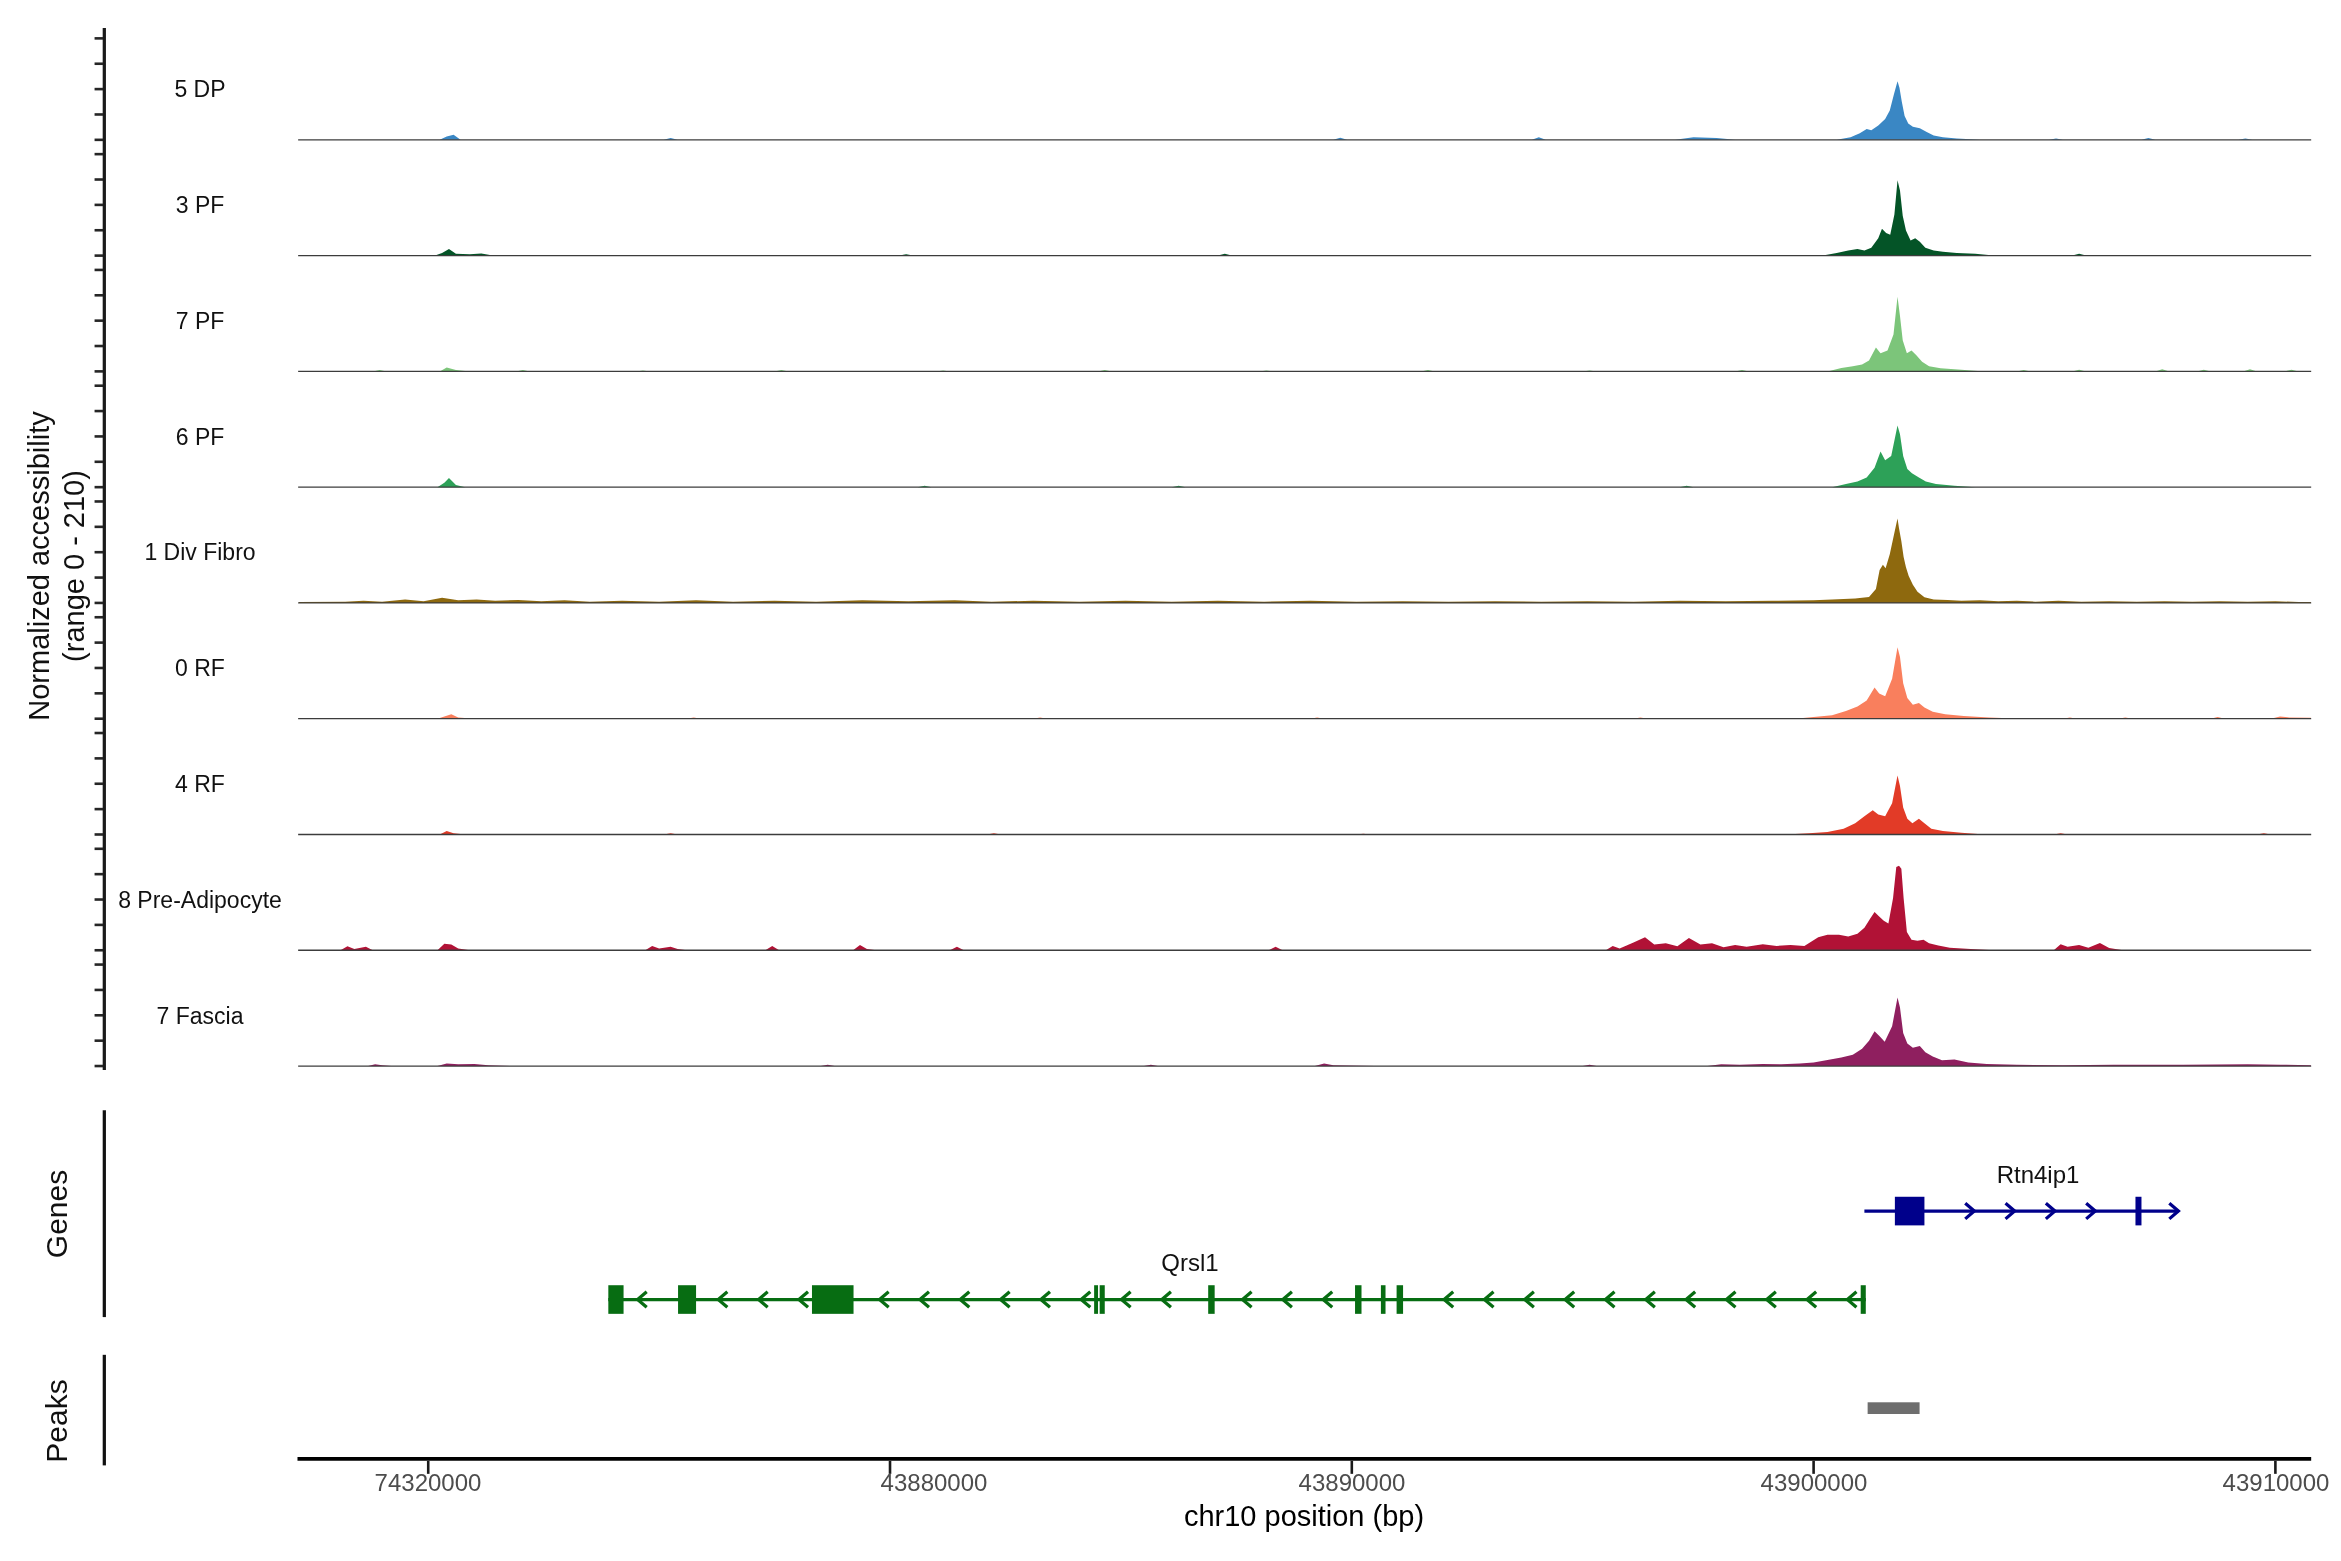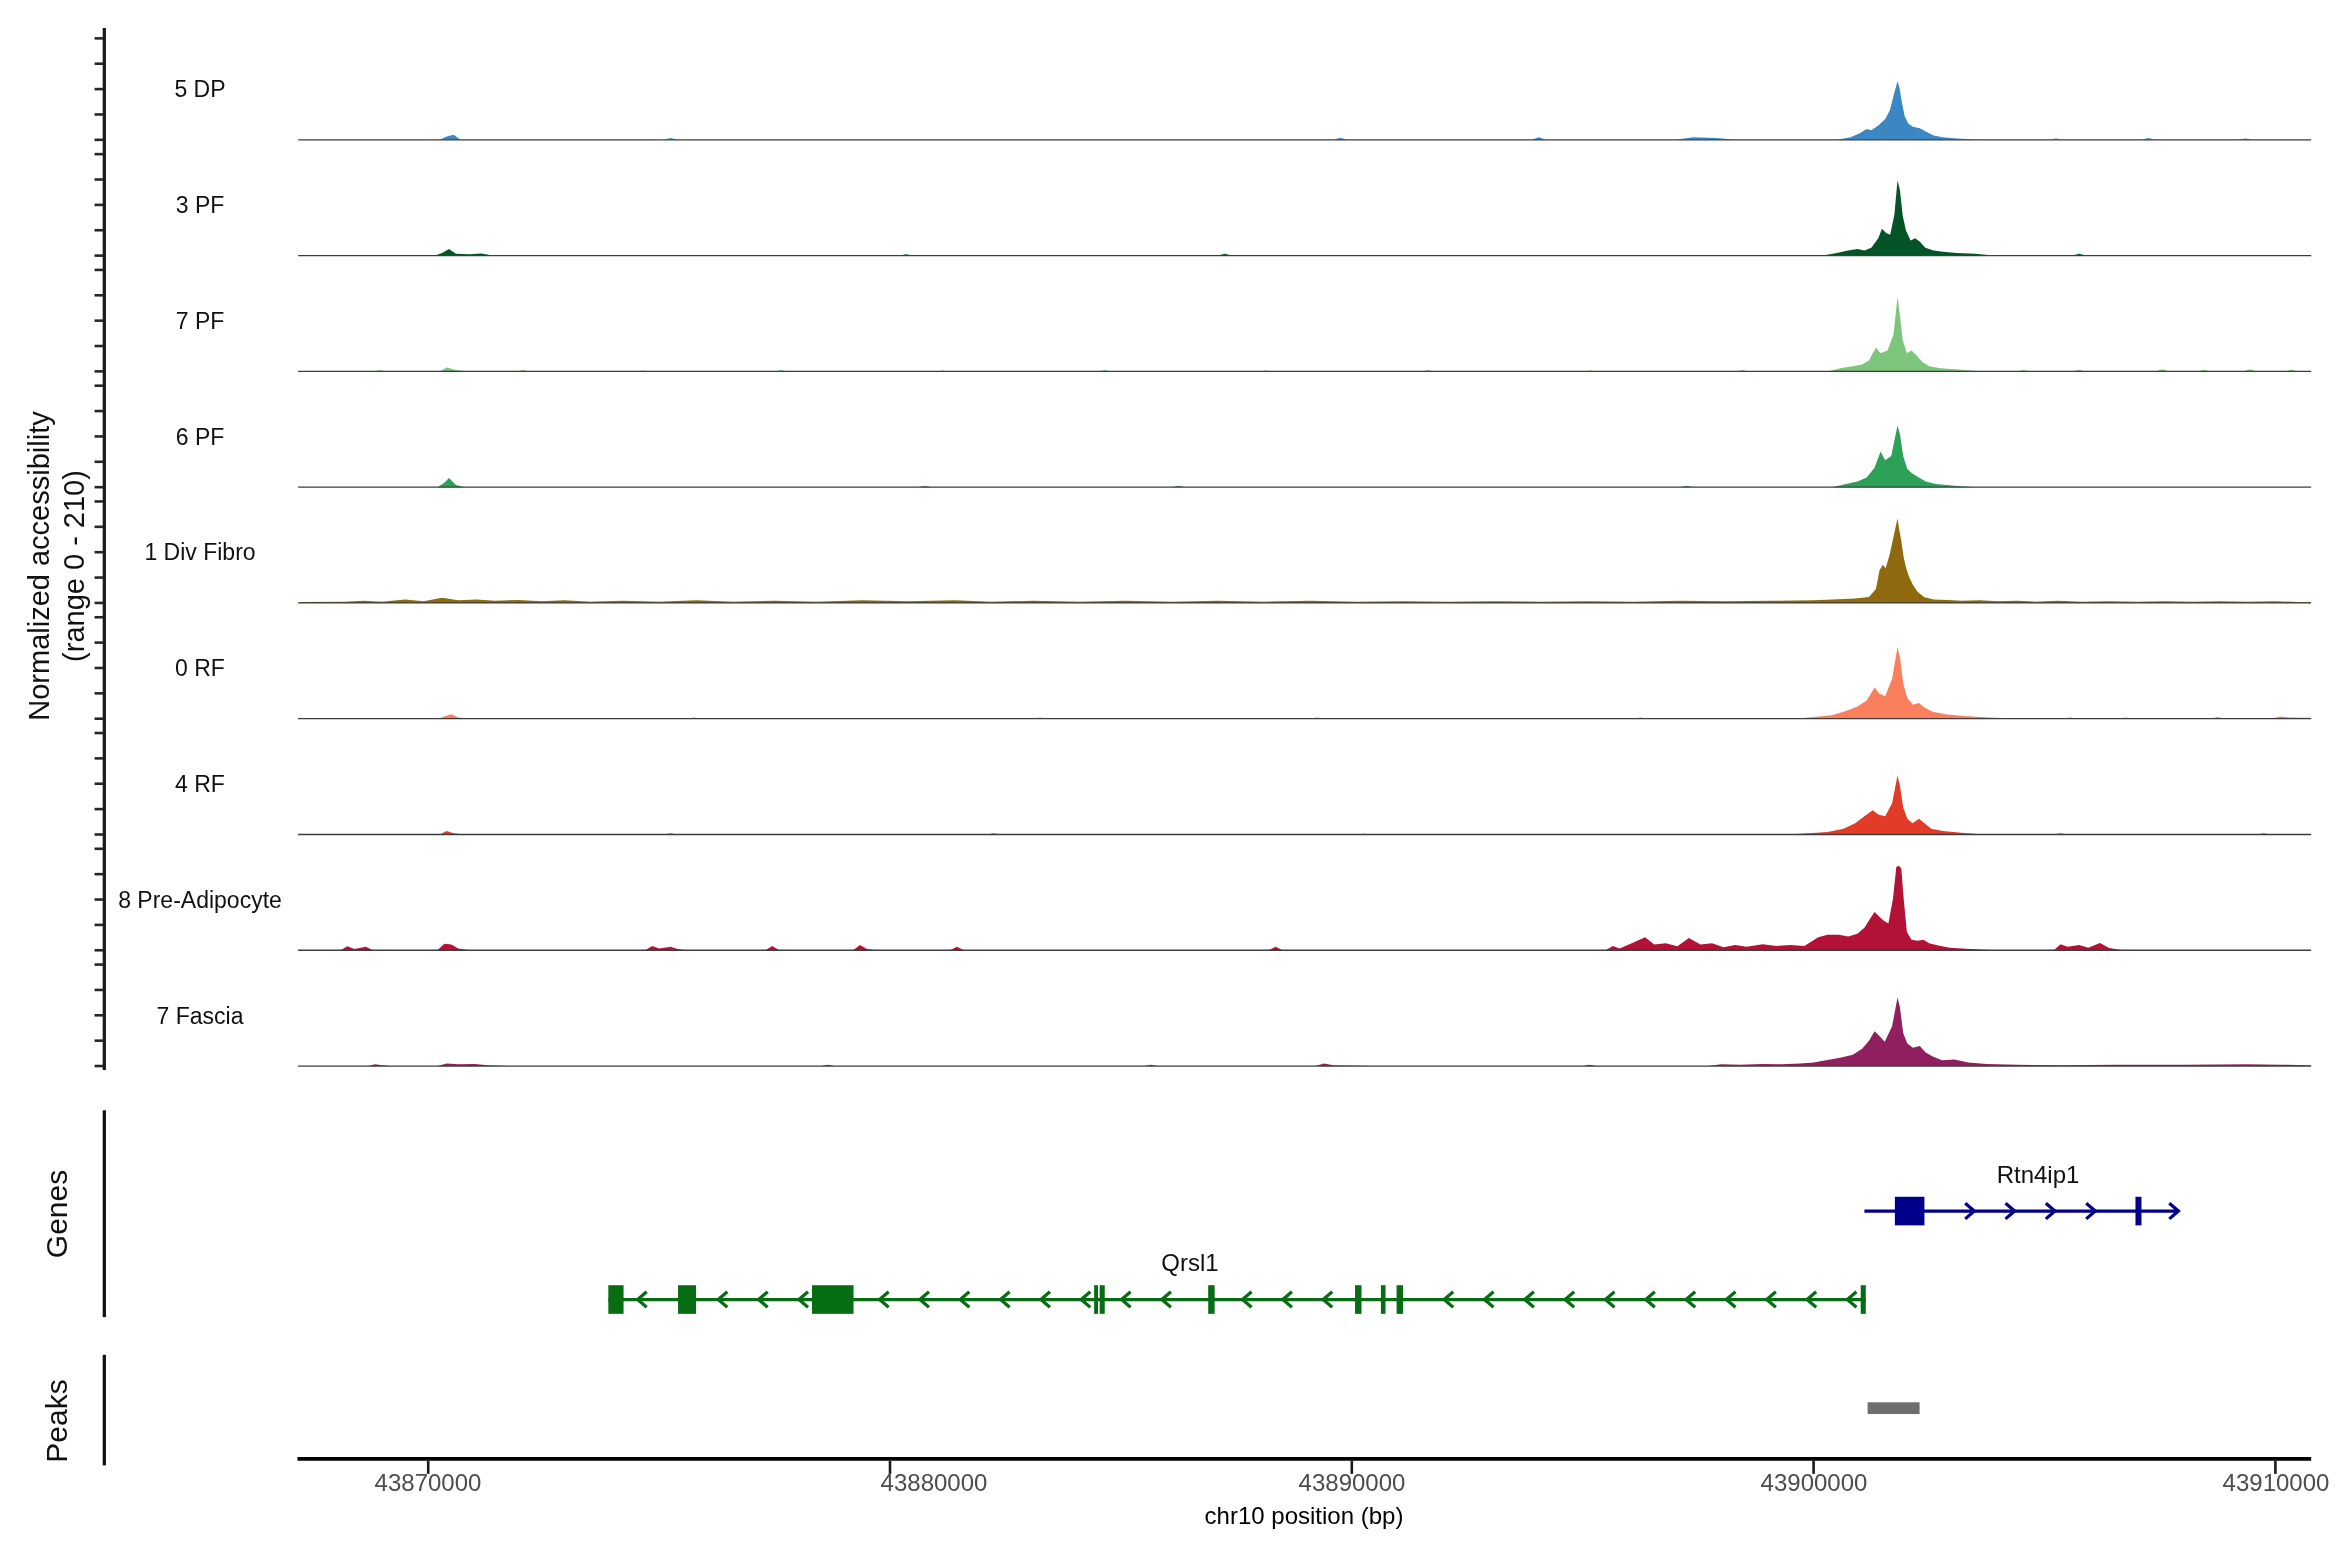--- a/index.html
+++ b/index.html
@@ -4,21 +4,21 @@
 <style>
   html,body{margin:0;padding:0;background:#ffffff;}
   #figure{position:relative;width:2342px;height:1561px;background:#ffffff;overflow:hidden;
           font-family:"Liberation Sans", sans-serif;}
   #plot-svg{position:absolute;left:0;top:0;}
   .rot{position:absolute;transform:translate(-50%,-50%) rotate(-90deg);white-space:nowrap;color:#111111;}
   .ylab{font-size:29px;line-height:35px;text-align:center;}
   .seclab{font-size:30px;}
   .tracklab{position:absolute;transform:translate(-50%,-50%);font-size:23px;color:#111111;white-space:nowrap;}
   .xticklab{position:absolute;transform:translate(-50%,-50%);font-size:24px;color:#4d4d4d;white-space:nowrap;}
-  .xtitle{position:absolute;left:1304px;top:1516px;transform:translate(-50%,-50%);font-size:24px;color:#000000;white-space:nowrap;}
+  .xtitle{position:absolute;left:1304px;top:1516px;transform:translate(-50%,-50%);font-size:29px;color:#000000;white-space:nowrap;}
   .genelab{position:absolute;transform:translate(-50%,-50%);font-size:24px;color:#111111;white-space:nowrap;}
 </style>
 </head>
 <body>
 
 <div id="figure">
   <svg id="plot-svg" width="2342" height="1561" viewBox="0 0 3600 2400">
       <path d="M 459.2 215 L 459.2 215.0 L 675.7 215.0 L 686.4 209.7 L 697.0 207.0 L 707.7 215.0 L 1020.1 215.0 L 1030.7 212.3 L 1041.4 215.0 L 2049.6 215.0 L 2060.2 211.7 L 2070.9 215.0 L 2354.9 215.0 L 2365.5 211.0 L 2376.2 215.0 L 2575.0 215.0 L 2603.4 211.0 L 2638.9 212.3 L 2667.3 215.0 L 2823.5 215.0 L 2844.8 211.0 L 2859.0 205.0 L 2869.6 198.3 L 2876.7 200.3 L 2887.4 193.0 L 2898.0 183.0 L 2905.1 169.7 L 2911.5 145.0 L 2917.0 125.0 L 2920.0 135.0 L 2923.6 156.3 L 2927.9 178.3 L 2933.5 189.7 L 2940.6 195.0 L 2951.3 197.0 L 2961.9 203.0 L 2972.6 208.3 L 2986.8 211.0 L 3008.1 213.0 L 3043.6 215.0 L 3150.1 215.0 L 3160.7 213.0 L 3171.4 215.0 L 3292.1 215.0 L 3302.7 212.3 L 3313.4 215.0 L 3441.2 215.0 L 3451.8 213.0 L 3462.5 215.0 L 3552.6 215.0 L 3552.6 215 Z" fill="#3a87c4" stroke="none"></path>
       <line x1="458" y1="215" x2="3553" y2="215" stroke="#3c3c3c" stroke-width="2"></line>
       <path d="M 459.2 393 L 459.2 393.0 L 668.6 393.0 L 679.3 389.0 L 689.9 383.0 L 700.6 390.3 L 721.9 391.0 L 739.6 389.7 L 757.4 393.0 L 1382.2 393.0 L 1392.8 391.0 L 1403.5 393.0 L 1872.1 393.0 L 1882.7 390.3 L 1893.4 393.0 L 2802.2 393.0 L 2823.5 389.0 L 2841.2 385.0 L 2855.4 383.0 L 2866.1 385.0 L 2876.7 381.0 L 2887.4 366.3 L 2893.1 351.7 L 2899.5 358.3 L 2905.8 361.0 L 2912.2 329.7 L 2917.0 277.0 L 2920.8 293.0 L 2925.0 331.7 L 2930.0 354.3 L 2937.1 369.7 L 2944.2 366.3 L 2951.3 371.7 L 2959.8 381.0 L 2972.6 385.0 L 2986.8 387.0 L 3008.1 389.0 L 3036.5 390.3 L 3064.9 393.0 L 3185.6 393.0 L 3196.2 390.3 L 3206.9 393.0 L 3552.6 393.0 L 3552.6 393 Z" fill="#045427" stroke="none"></path>
@@ -154,21 +154,21 @@
       <div class="tracklab" style="left: 200px; top: 205px;">3 PF</div>
       <div class="tracklab" style="left: 200px; top: 321px;">7 PF</div>
       <div class="tracklab" style="left: 200px; top: 437px;">6 PF</div>
       <div class="tracklab" style="left: 200px; top: 552px;">1 Div Fibro</div>
       <div class="tracklab" style="left: 200px; top: 668px; text-align: right;">0 RF</div>
       <div class="tracklab" style="left: 200px; top: 784px;">4 RF</div>
       <div class="tracklab" style="left: 200px; top: 900px;">8 Pre-Adipocyte</div>
       <div class="tracklab" style="left: 200px; top: 1016px;">7 Fascia</div>
     </div>
   <div id="tick-labels">
-      <div class="xticklab" style="left: 428px; top: 1483px;">43870000</div>
+      <div class="xticklab" style="left: 428px; top: 1483px;">74320000</div>
       <div class="xticklab" style="left: 890px; top: 1483px; margin-left: 44px;">43880000</div>
       <div class="xticklab" style="left: 1352px; top: 1483px;">43890000</div>
       <div class="xticklab" style="left: 1814px; top: 1483px;">43900000</div>
       <div class="xticklab" style="left: 2276px; top: 1483px;">43910000</div>
     </div>
   <div id="gene-labels">
       <div class="genelab" style="left: 2038px; top: 1175px;">Rtn4ip1</div>
       <div class="genelab" style="left: 1190px; top: 1263px;">Qrsl1</div>
     </div>
 </div>

